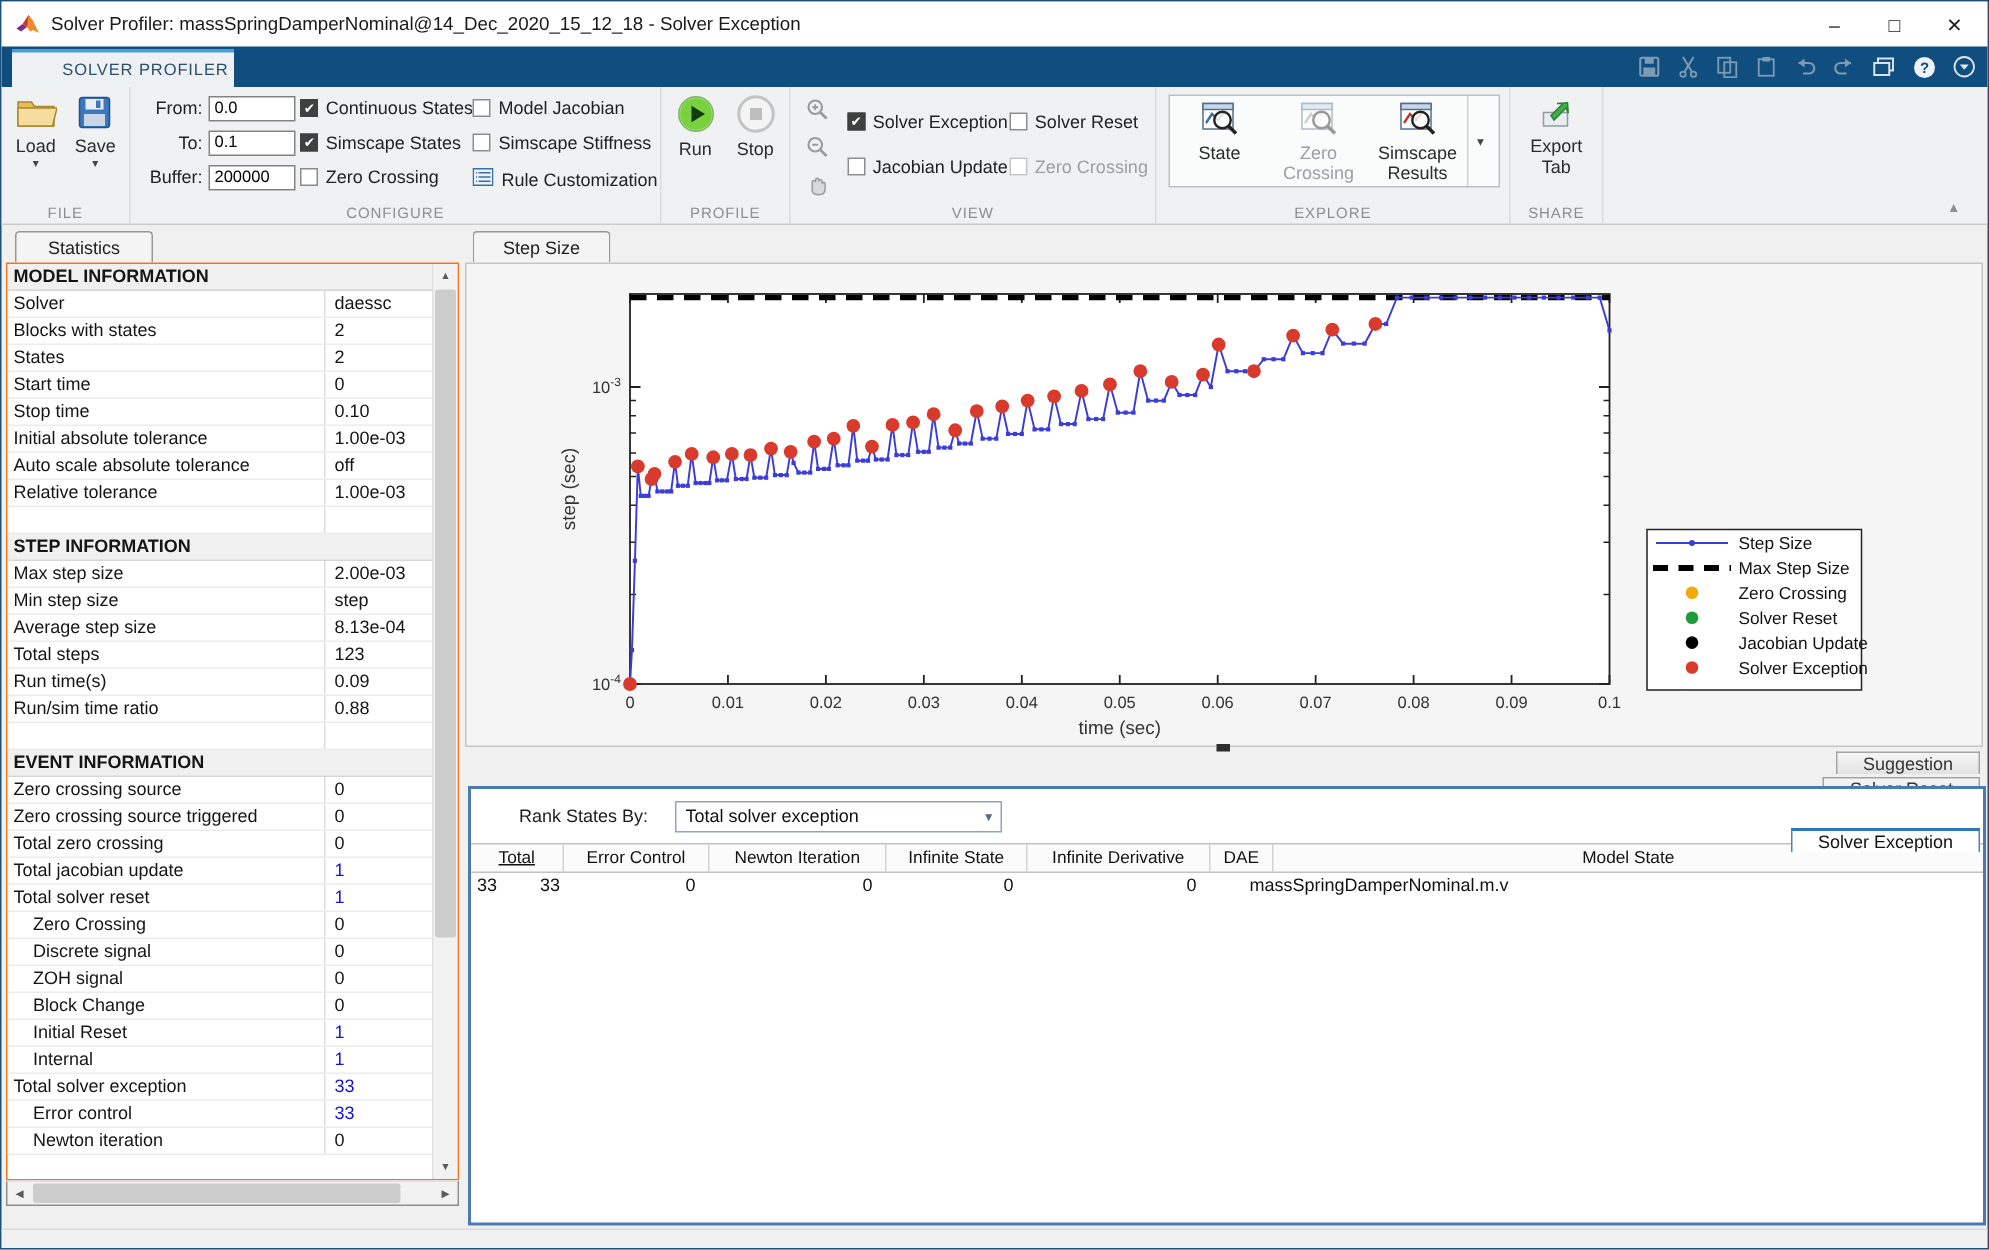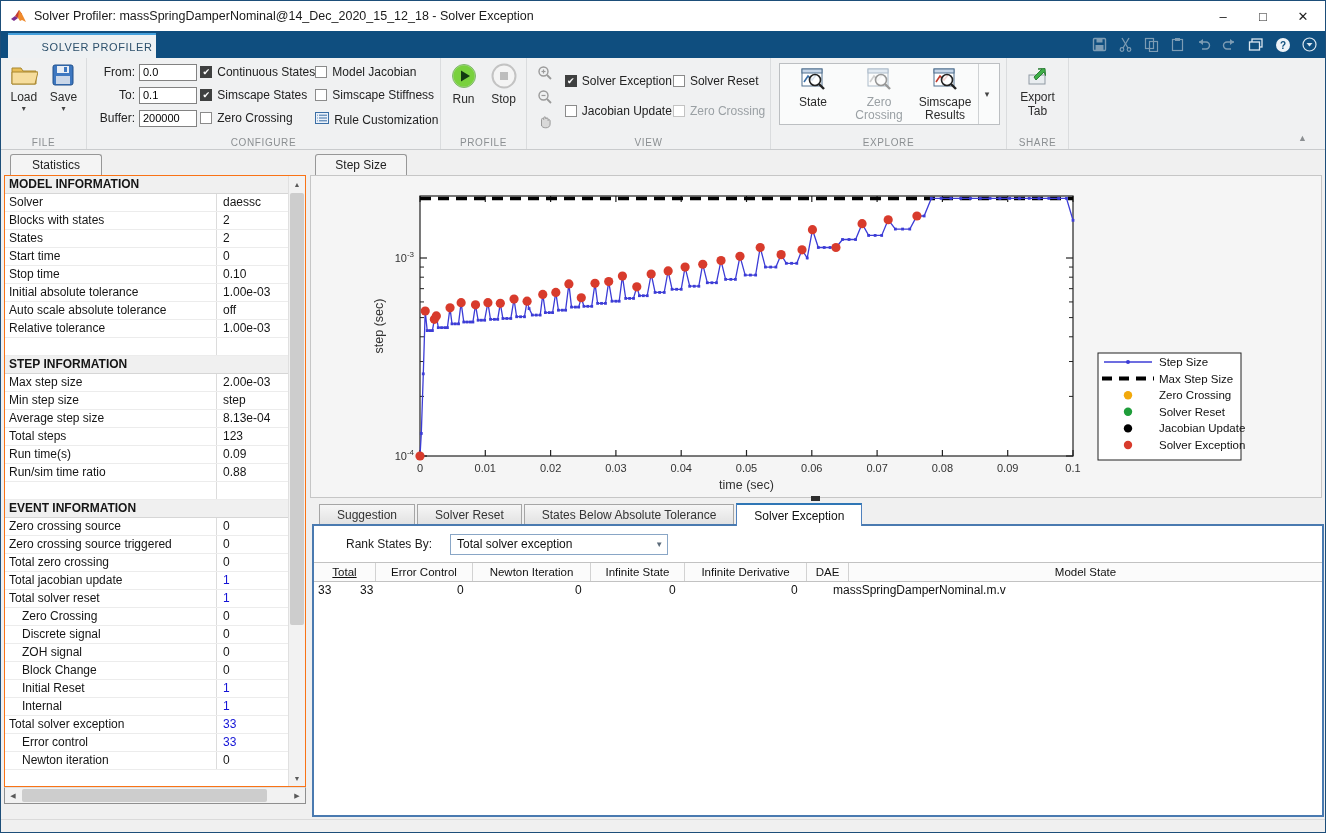--- a/index.html
+++ b/index.html
@@ -75,21 +75,21 @@
   .hsb .arr{position:absolute;top:0;width:16px;height:15px;display:flex;align-items:center;justify-content:center;font-size:7px;color:#5a5a5a;}
   .hsb .thumb{position:absolute;top:1px;height:13px;background:#cdcdcd;border-radius:2px;}
 
   
   .chart-panel{position:absolute;left:309px;top:153px;width:1012px;height:344px;}
   .chart-body{position:absolute;top:21px;left:0;right:0;bottom:0;background:#f5f5f5;border:1px solid #c6c6c6;}
   .split-dot{position:absolute;left:810px;top:495px;width:9px;height:5px;background:#2e2e2e;}
 
   
   .bottom-panel{position:absolute;left:311px;top:500px;width:1012px;height:316px;}
-  .btabs{position:absolute;top:0;left:0;right:4px;height:23px;display:flex;align-items:flex-end;padding-left:7px;gap:2px;}
+  .btabs{position:absolute;top:0;left:0;right:4px;height:23px;display:flex;align-items:flex-end;padding-left:7px;gap:2px;flex-direction:column;}
   .btab{height:20px;padding:0 17px;background:linear-gradient(#f6f6f6,#e2e2e2);border:1px solid #a5a5a5;border-bottom:none;display:flex;align-items:center;font-size:12px;color:#333;cursor:default;white-space:nowrap;}
   .btab.active{height:23px;background:#fff;border:1px solid #4f81bd;border-top:2px solid #2f76b5;border-bottom:none;margin-bottom:-2px;z-index:3;color:#111;}
   .bbody{position:absolute;top:23px;left:0;right:0;bottom:0;background:#fff;border:2px solid #4a7ab0;}
   .rankrow{position:absolute;top:0;left:0;right:0;height:36px;display:flex;align-items:center;}
   .ranklabel{margin-left:32px;font-size:12px;color:#1c1c1c;}
   .bselect{margin-left:18px;width:218px;height:21px;border:1px solid #89a6c6;background:#fff;display:flex;align-items:center;padding-left:6px;font-size:12px;color:#111;position:relative;cursor:default;}
   .bselect .chev{position:absolute;right:4px;font-size:8px;color:#5c6b7a;}
   .btable{position:absolute;top:36px;left:0;right:0;bottom:0;}
   .bt-head{display:flex;height:20px;border-top:1px solid #c2c2c2;border-bottom:1px solid #c2c2c2;background:#fbfbfb;}
   .bt-hcell{border-right:1px solid #d2d2d2;display:flex;align-items:center;justify-content:center;font-size:11.5px;color:#111;overflow:hidden;white-space:nowrap;}

